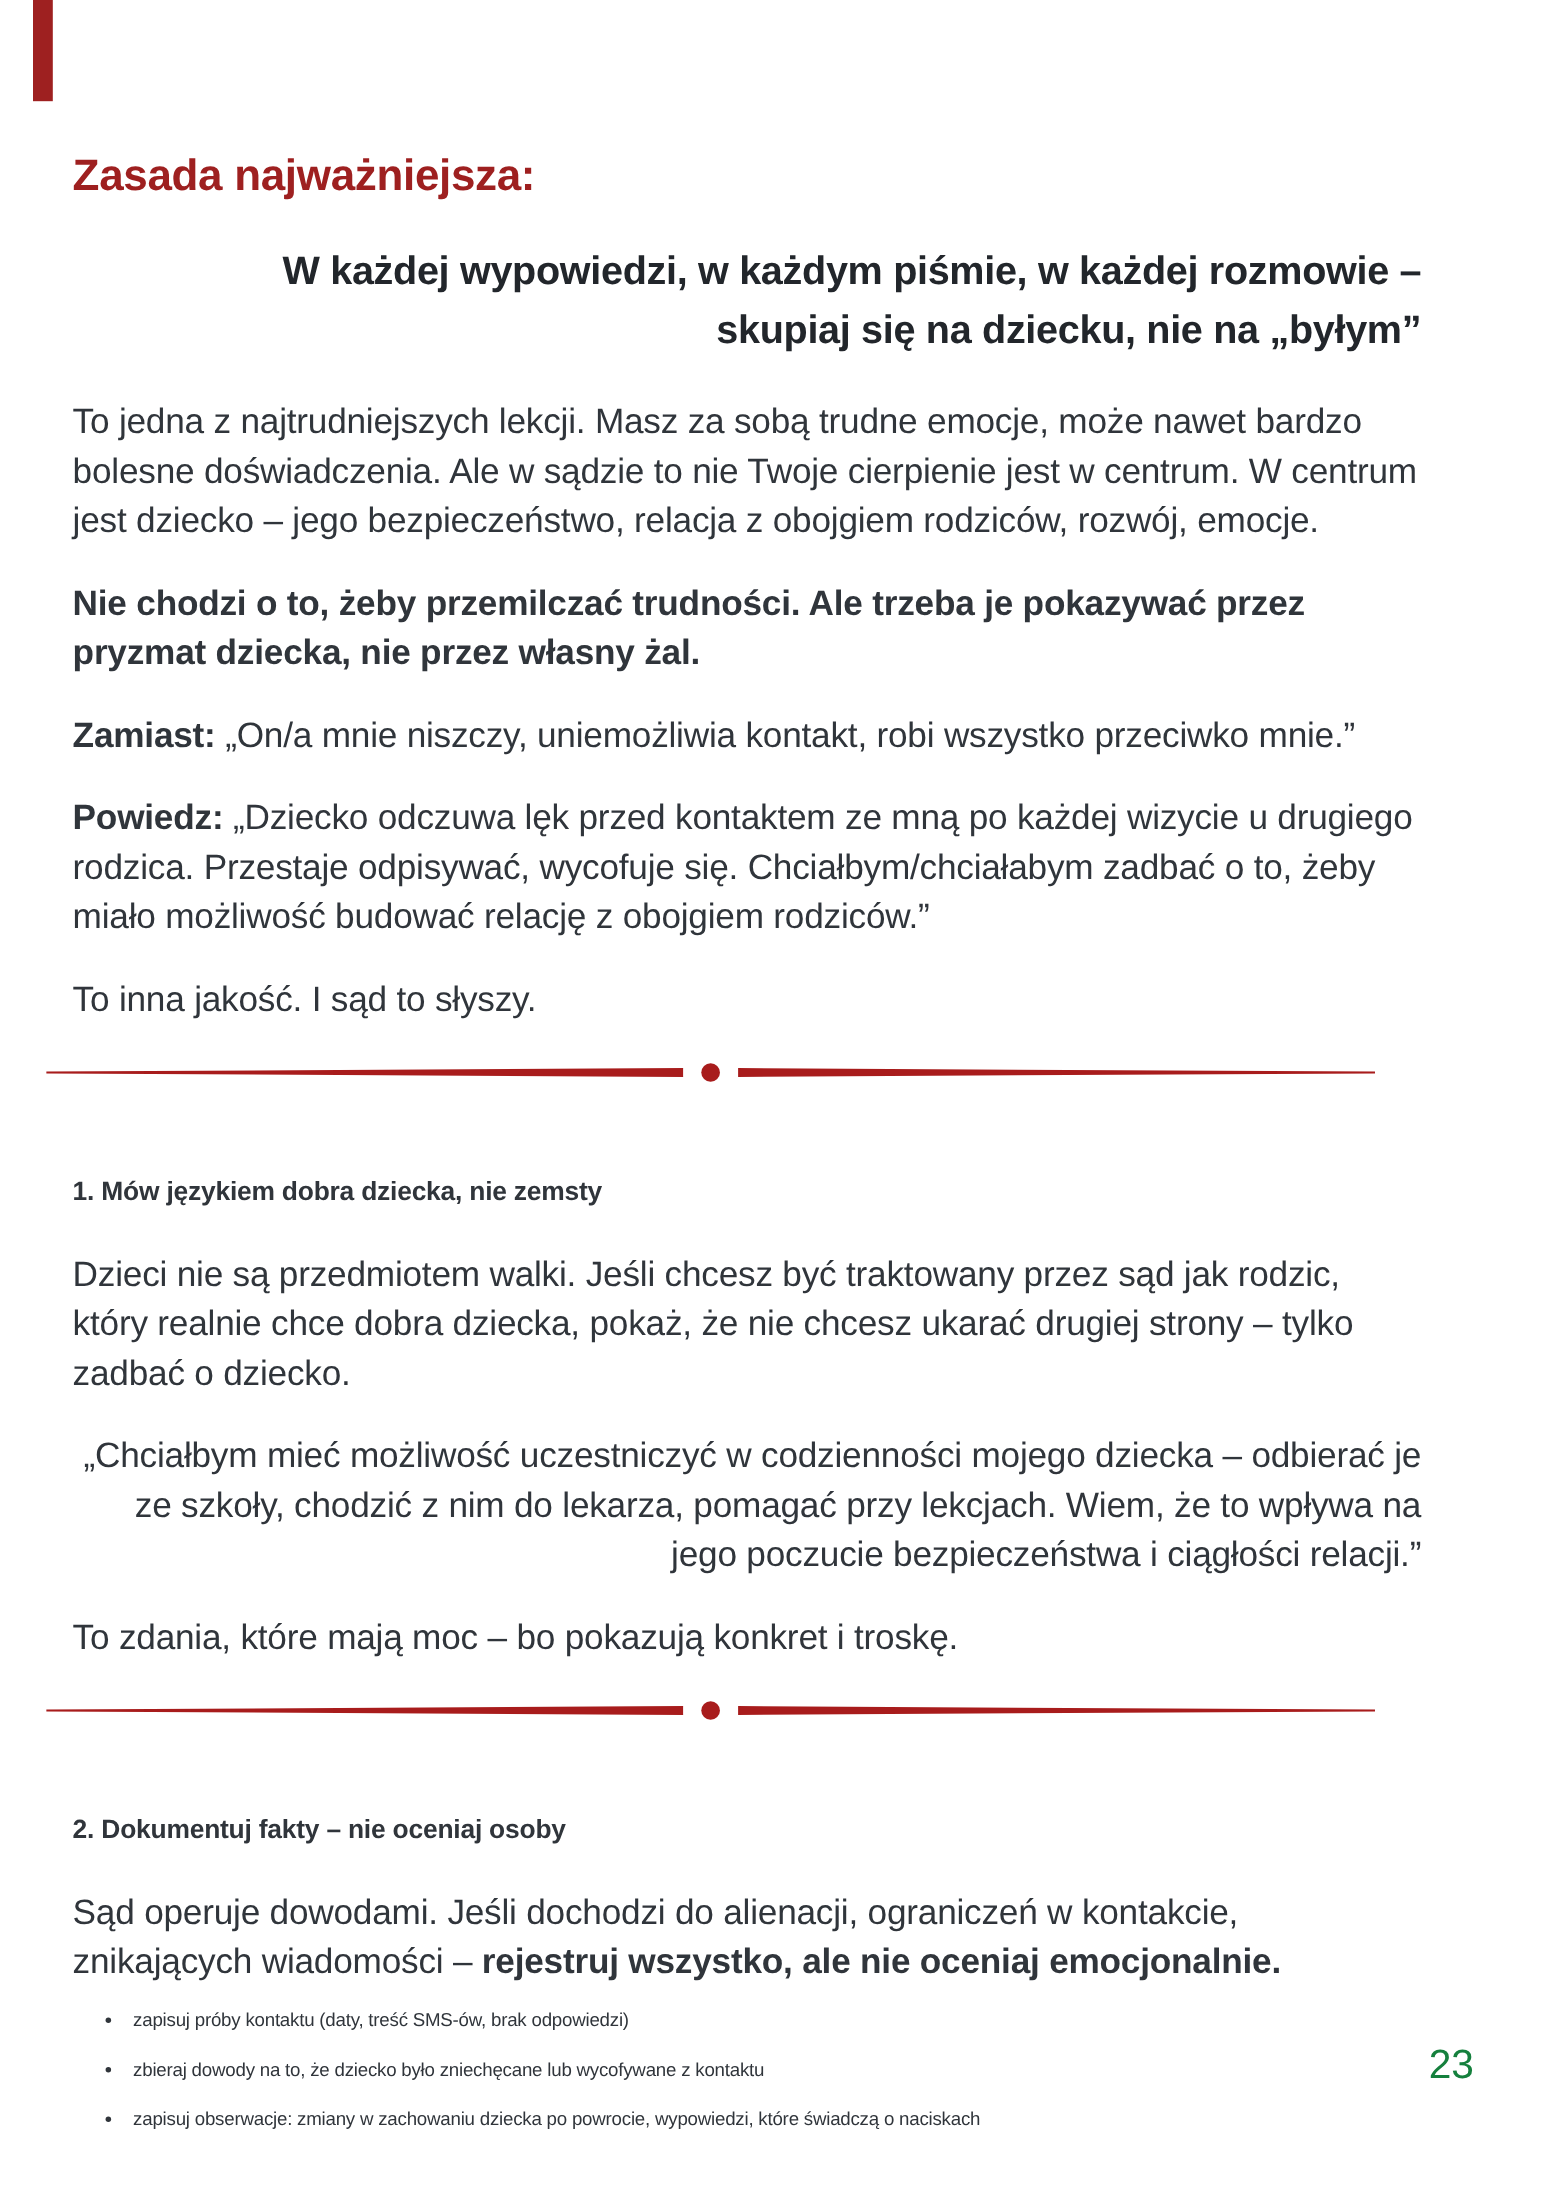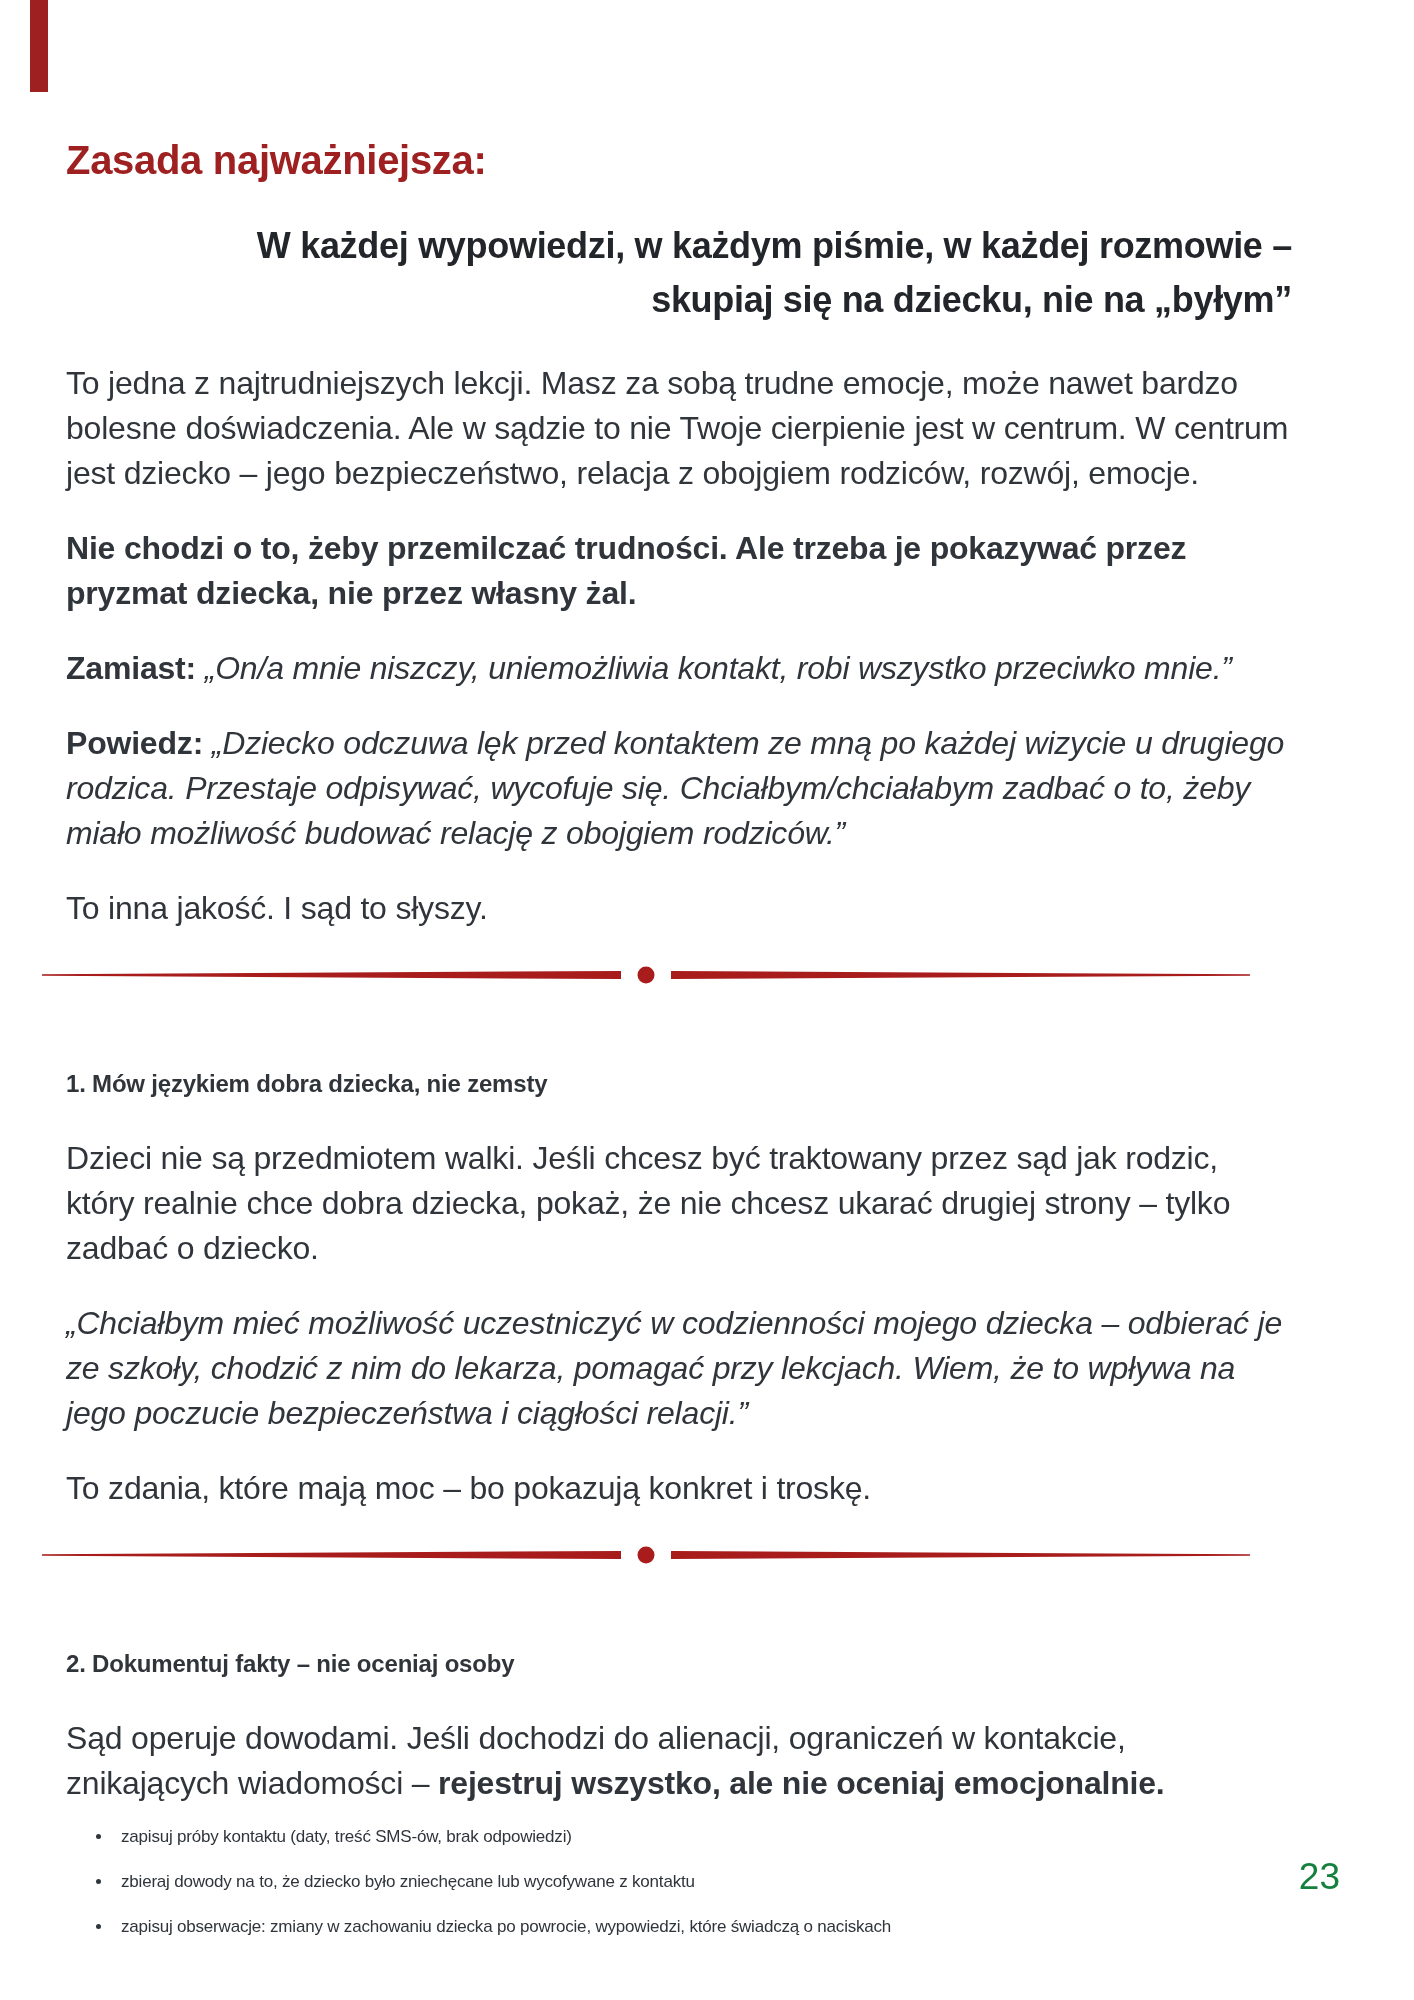--- a/index.html
+++ b/index.html
@@ -41,21 +41,21 @@
     letter-spacing:-0.3px;
     text-align:right;
   }
   p.body-par{
     margin:0 0 30px 0;
     font-size:32px;line-height:45px;
     letter-spacing:-0.2px;
   }
   p.body-par.bold{font-weight:bold;}
   p.body-par .lead-label{font-weight:bold;}
-  p.body-par .quote,p.body-par.italic{font-style:italic;}
+  p.body-par .quote,p.body-par.italic{text-align:right;}
   p.body-par.tight{margin-bottom:8px;margin-top:20px;}
   .divider{
     margin:22px 0 72px 0;
     margin-left:-24px;
     width:1208px;height:28px;
     line-height:0;
   }
   .divider svg{display:block;}
   .divider .ink{fill:var(--divider);}
   .section-heading{

